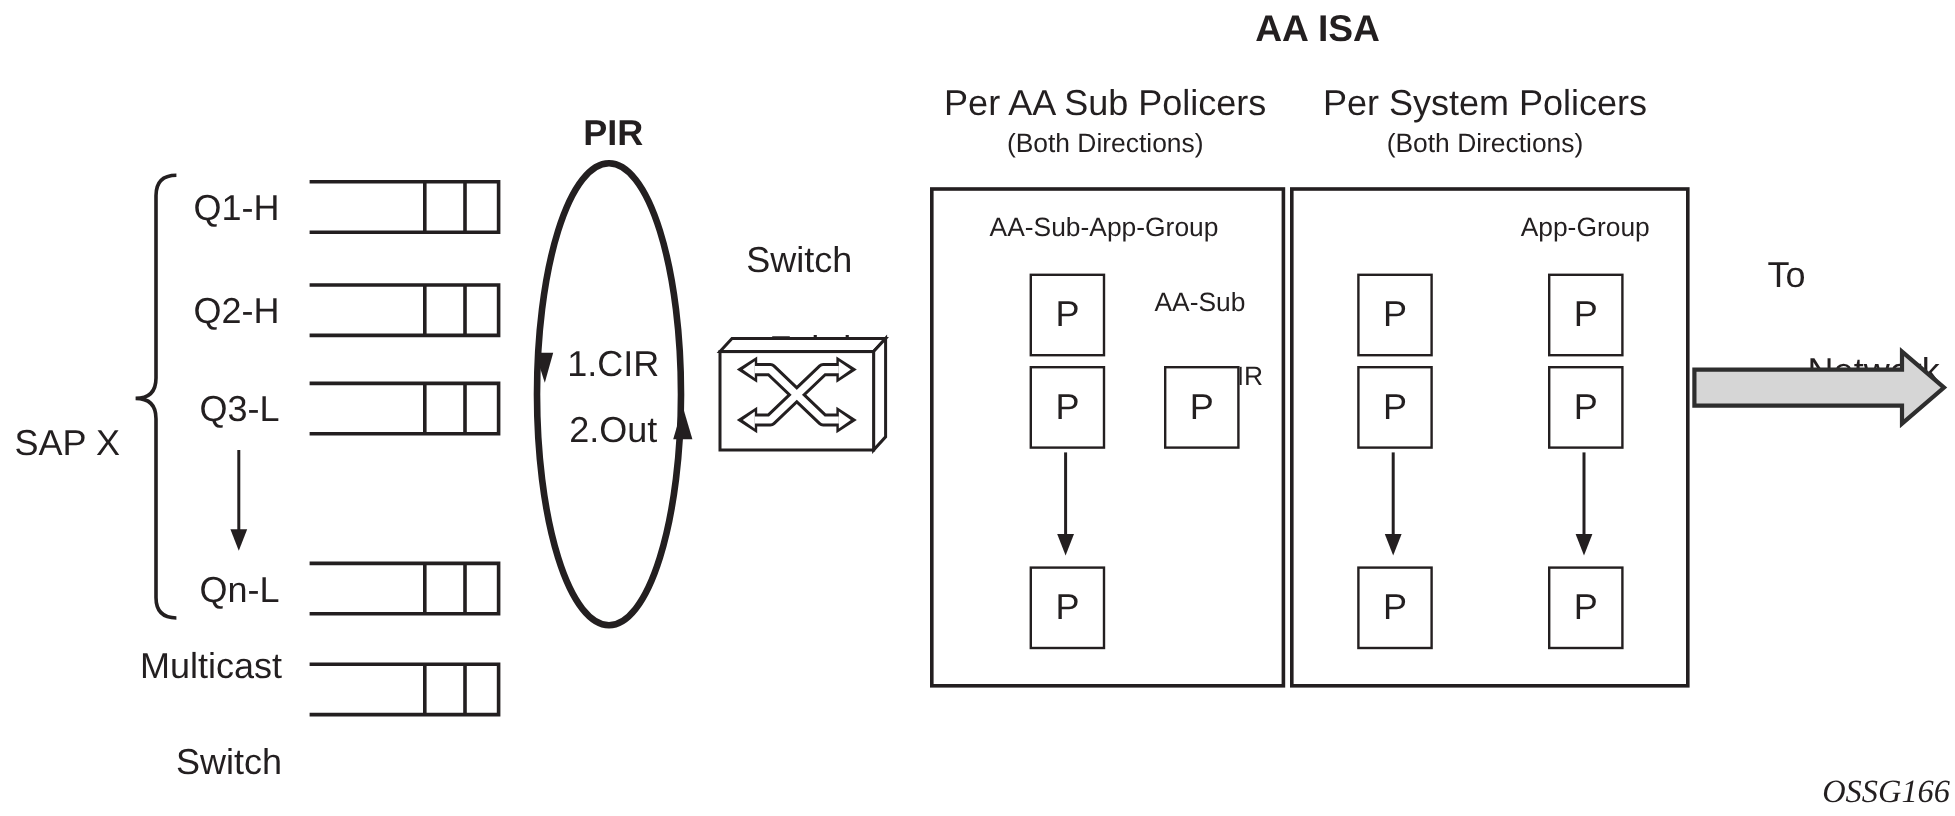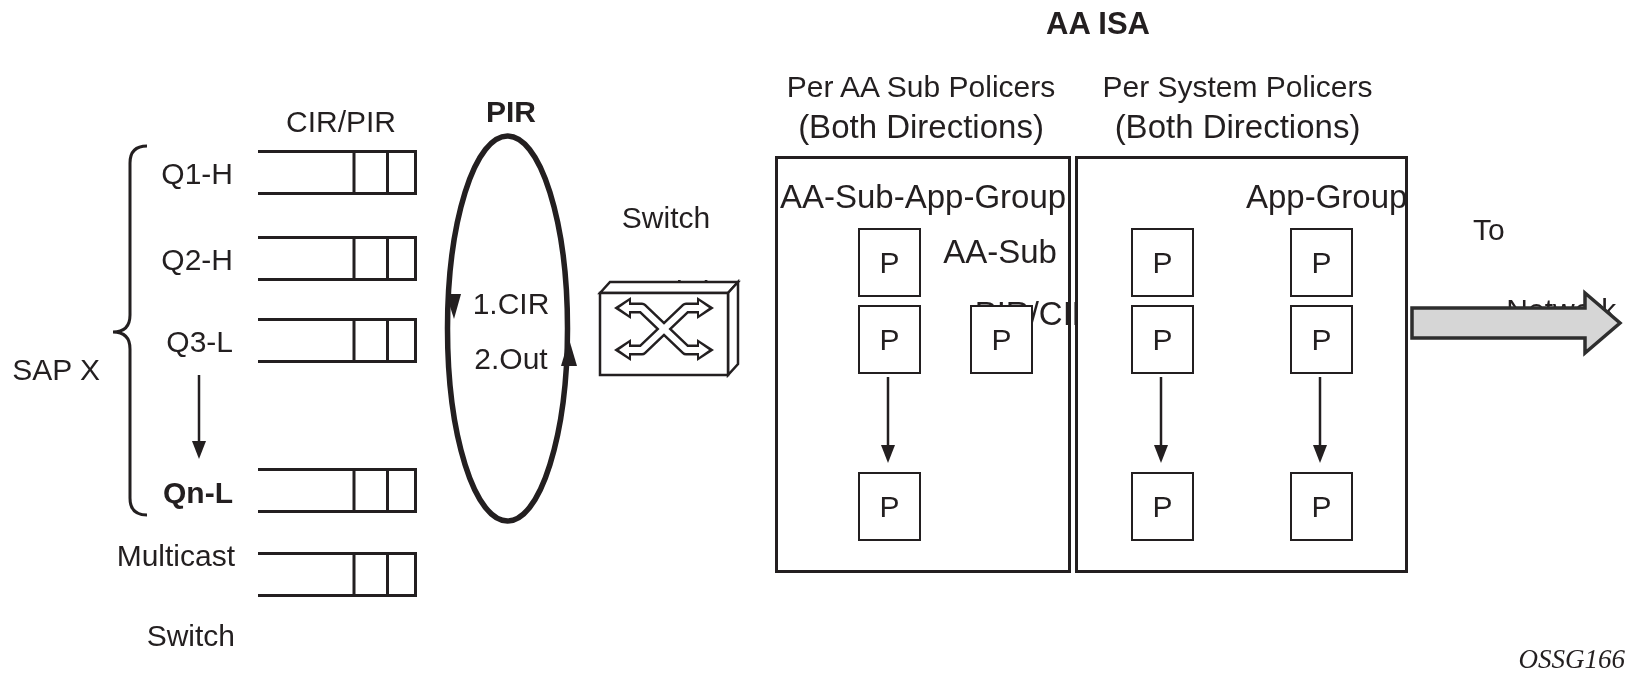--- a/index.html
+++ b/index.html
@@ -2,21 +2,21 @@
 <html><head>
 <meta charset="utf-8">
 <style>
   :root { --ink:#231f20; --arrow-fill:#d6d6d6; --arrow-outline:#2e2e2e; }
   html,body { margin:0; padding:0; background:#ffffff; }
   .stage {
     position:relative; width:1629px; height:680px; background:#ffffff;
     font-family:"Liberation Sans", sans-serif; color:var(--ink); overflow:hidden;
   }
   .lbl { position:absolute; font-size:30px; line-height:1.2; white-space:pre; }
-  .sm  { font-size:33px; }
+  .sm  { font-size:22px; }
   .bold { font-weight:bold; }
   .ctr { text-align:center; }
   .rgt { text-align:right; }
   .box { position:absolute; border:3px solid var(--ink); background:#fff; }
   .pbox {
     position:absolute; width:59px; height:65px; border:2.5px solid var(--ink);
     display:flex; align-items:center; justify-content:center; font-size:30px; background:#fff;
   }
   svg { position:absolute; overflow:visible; }
   .ink-stroke { stroke:var(--ink); fill:none; }
@@ -34,26 +34,25 @@
 <body>
 
 <div class="stage" style="--ink: #231f20; --arrow-fill: #d6d6d6; --arrow-outline: #2e2e2e;">
 
   <div class="lbl rgt" style="left:0px; top:320px; width:100px;margin-top:32px;">SAP X</div>
 
   <svg style="left:105px; top:140px;" width="50" height="385" viewBox="0 0 50 385">
     <path class="ink-stroke" stroke-width="3" d="M42 6 Q25 6 25 23 L25 175 Q25 192 8 192 Q25 192 25 209 L25 358 Q25 375 42 375"></path>
   </svg>
 
-  <div class="lbl ctr" style="left:271px; top:104px; width:140px;">CIR/PIR</div>
 
   <div class="lbl rgt" style="left:130px; top:156px; width:103px;">Q1-H</div>
   <div class="lbl rgt" style="left:130px; top:242px; width:103px;">Q2-H</div>
   <div class="lbl rgt" style="left:130px; top:324px; width:103px;">Q3-L</div>
-  <div class="lbl rgt" style="left:130px; top:475px; width:103px;font-weight:bold;">Qn-L</div>
+  <div class="lbl rgt" style="left:130px; top:475px; width:103px;">Qn-L</div>
   <div class="lbl rgt" style="left:90px; top:536px; width:145px; line-height:40px;"><span>Multicast</span><br>
     <span>Switch</span></div>
 
   <svg style="left:258px; top:150px;" width="162" height="46">
     <path class="ink-stroke" stroke-width="3" d="M0 1.5 L157.5 1.5 L157.5 43.5 L0 43.5 M96 1.5 L96 43.5 M129.5 1.5 L129.5 43.5"></path>
   </svg>
   <svg style="left:258px; top:236px;" width="162" height="46">
     <path class="ink-stroke" stroke-width="3" d="M0 1.5 L157.5 1.5 L157.5 43.5 L0 43.5 M96 1.5 L96 43.5 M129.5 1.5 L129.5 43.5"></path>
   </svg>
   <svg style="left:258px; top:318px;" width="162" height="46">

